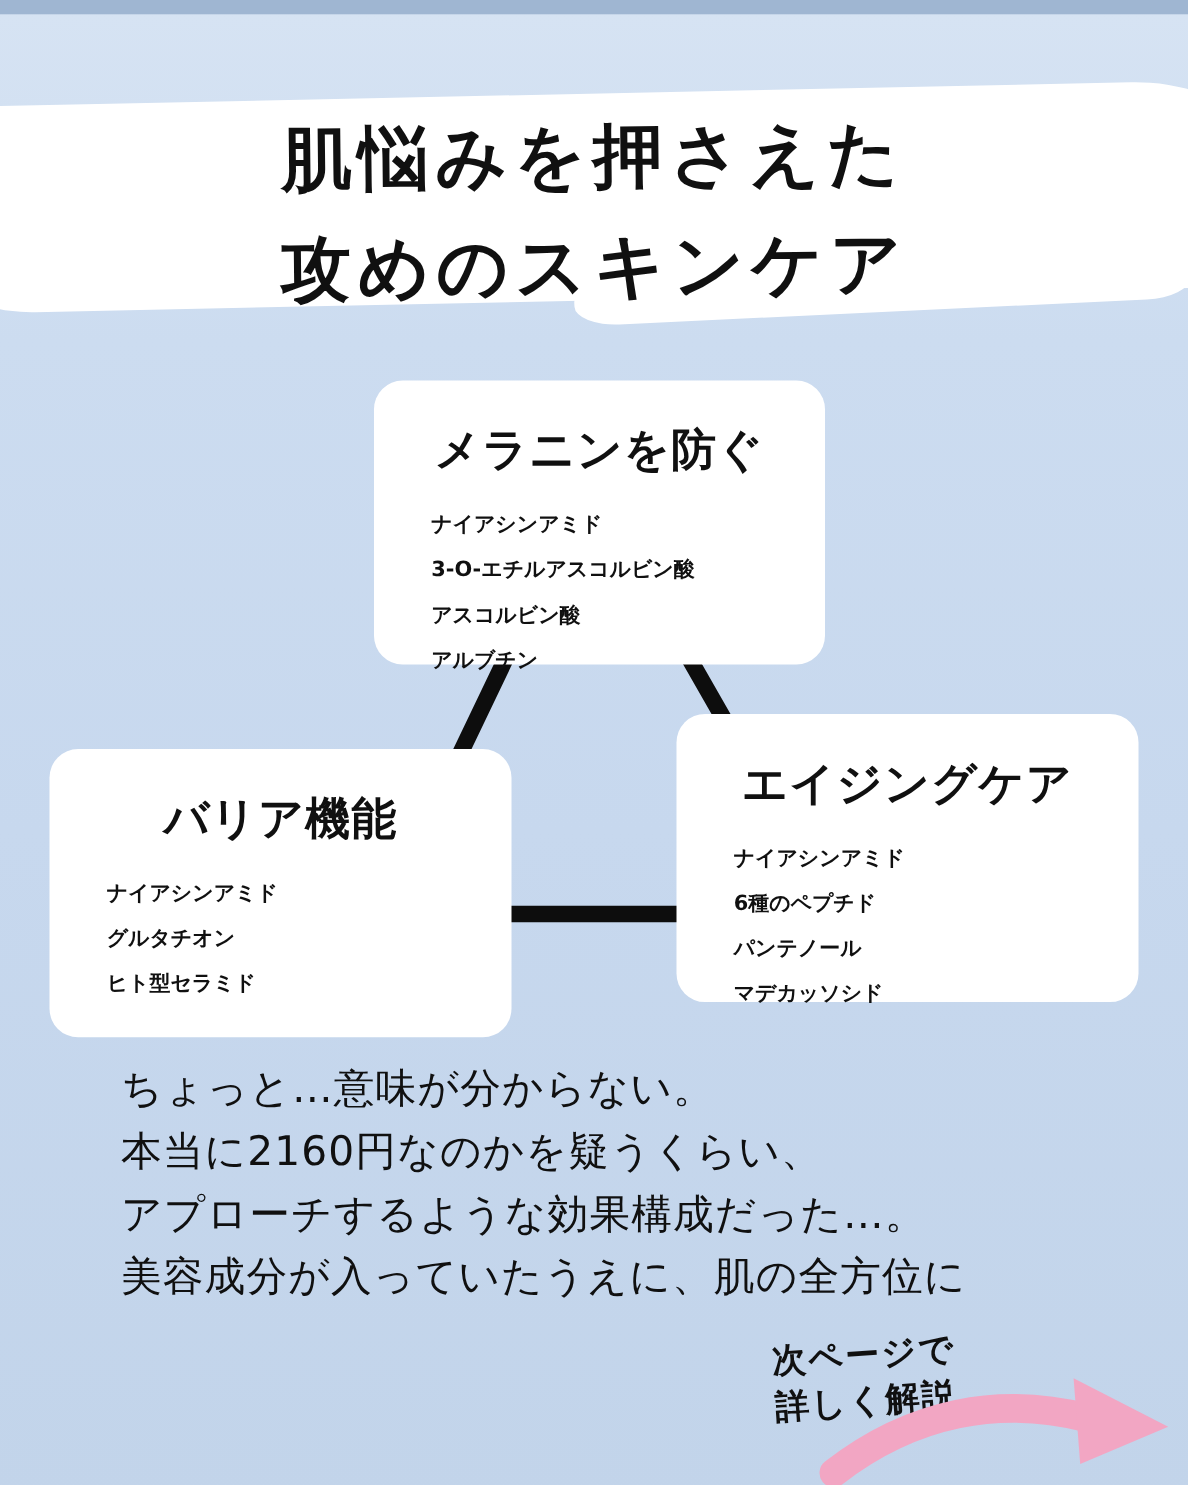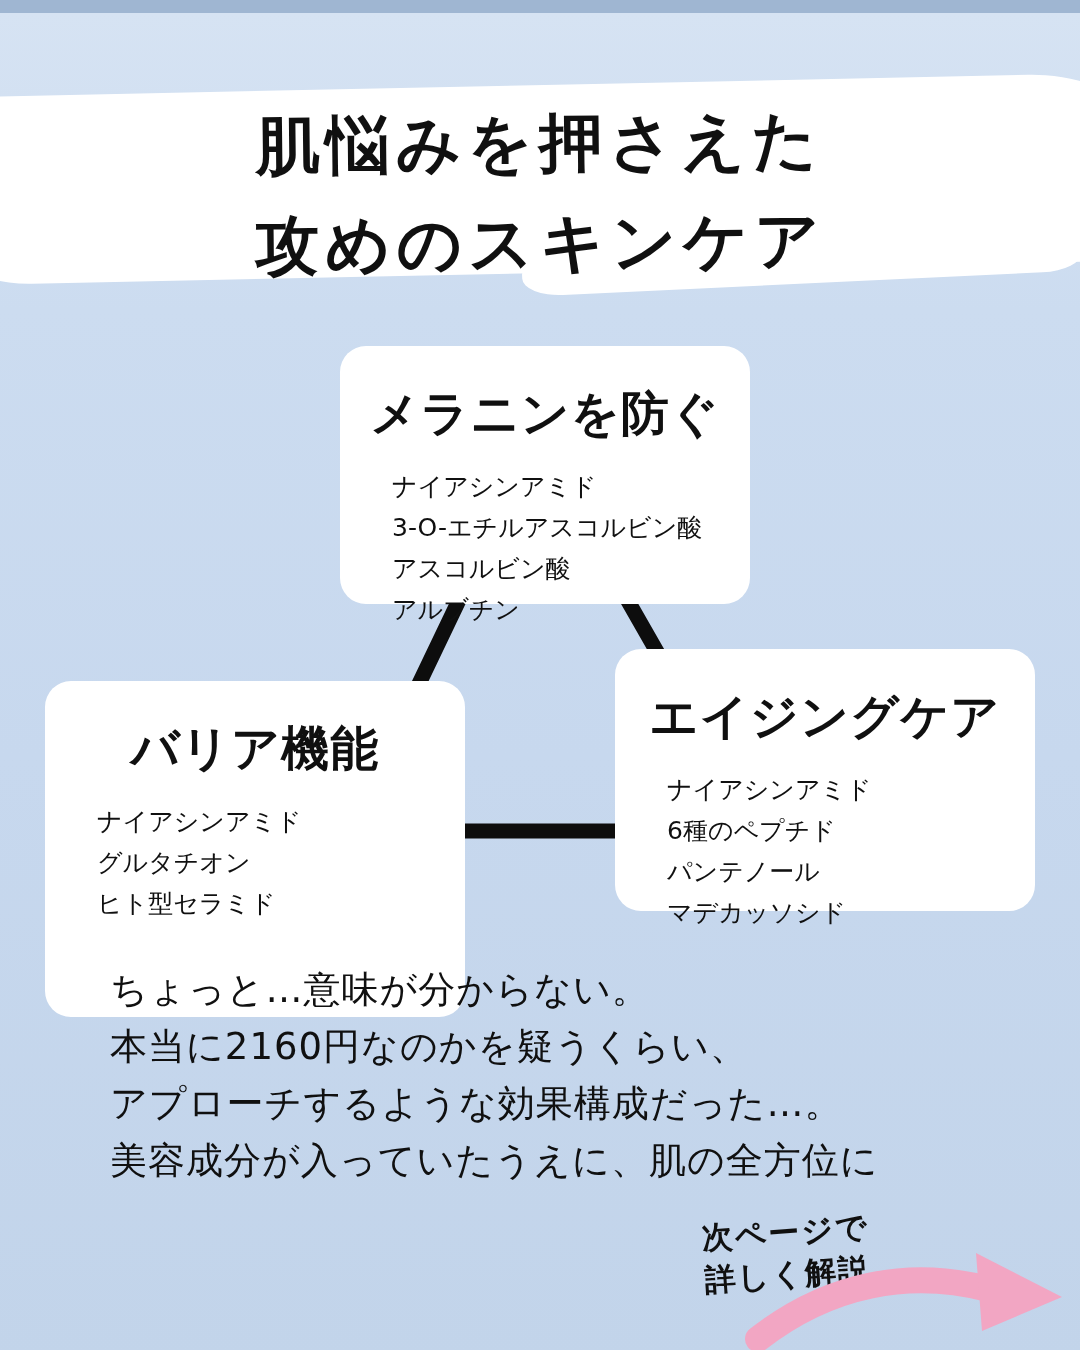--- a/index.html
+++ b/index.html
@@ -37,30 +37,30 @@
   }
 
   
   svg.connectors{position:absolute;left:0;top:0;}
 
   .card{
     position:absolute;background:#ffffff;border-radius:26px;
     box-shadow:0 0 0 0 rgba(0,0,0,0);
   }
   .card-top{left:340px;top:333px;width:410px;height:258px;}
-  .card-left{left:45px;top:668px;width:420px;height:336px;}
+  .card-left{left:45px;top:668px;width:420px;height:262px;}
   .card-right{left:615px;top:636px;width:420px;height:262px;}
 
   .card h2{
     margin:36px 0 0 0;text-align:center;
-    font-size:48px;font-weight:800;letter-spacing:1px;
+    font-size:41px;font-weight:800;letter-spacing:1px;
   }
   .card ul{
     margin:20px 0 0 0;padding:0 0 0 52px;list-style:none;
-    font-size:25px;font-weight:400;line-height:41px;
+    font-size:19px;font-weight:700;line-height:41px;
   }
 
   .body-text{
     position:absolute;left:110px;top:948px;width:900px;
     font-size:37px;font-weight:400;line-height:57px;letter-spacing:1px;
   }
   .body-text div{white-space:nowrap;}
 
   .next-note{
     position:absolute;left:703px;top:1198px;

